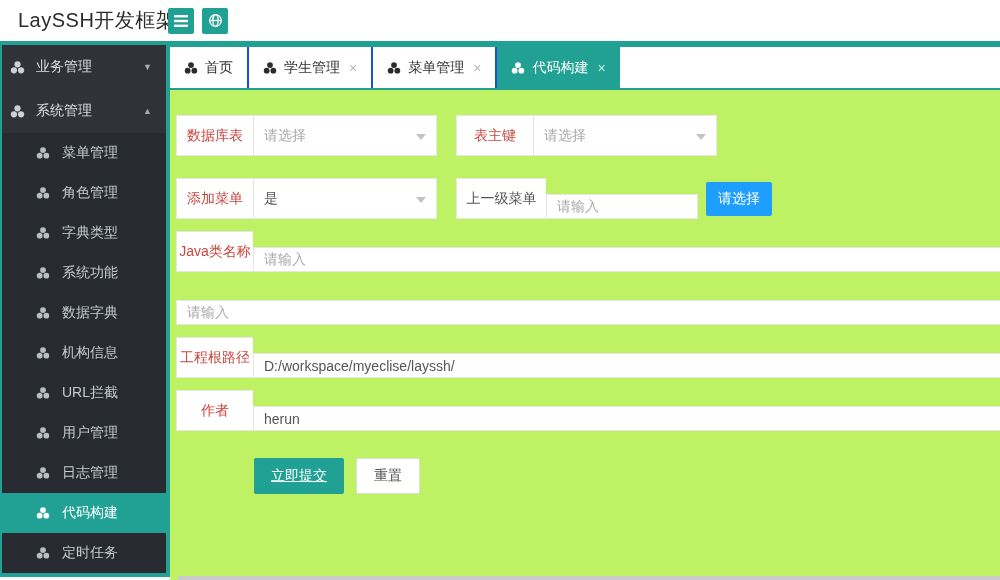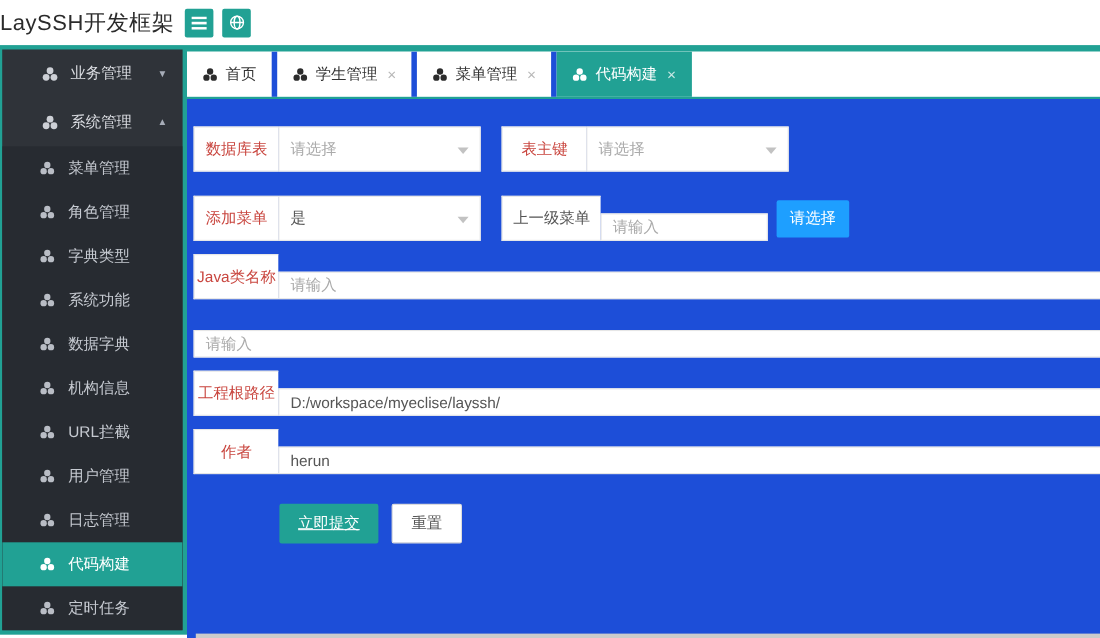--- a/index.html
+++ b/index.html
@@ -3,56 +3,56 @@
 <meta charset="utf-8">
 <title>LaySSH</title>
 <style>
   * { margin:0; padding:0; box-sizing:border-box; }
   html,body { background:#fff; }
   body { font-family:"Liberation Sans","DejaVu Sans",sans-serif; }
   .shell { position:relative; width:1000px; height:580px; background:#fff; overflow:hidden; }
 
   
   .header { height:41px; display:flex; align-items:center; background:#fff; }
-  .app-title { font-size:20px; color:#2b2b2b; width:160px; letter-spacing:0.5px; white-space:nowrap; }
+  .app-title { font-size:20px; color:#2b2b2b; padding-left:18px; width:160px; letter-spacing:0.5px; white-space:nowrap; }
   .hbtn { width:26px; height:26px; margin-left:8px; background:#21a194; border:none; border-radius:2px;
           display:flex; align-items:center; justify-content:center; color:#fff; cursor:pointer; flex:none; }
   .hbtn svg { display:block; }
 
   
   .body-row { display:flex; height:539px; }
 
   
   .side-col { width:170px; flex:none; background:#21a194; padding:4px 4px 7px 2px; position:relative; }
   .side-col::after { content:""; position:absolute; left:0; right:0; bottom:0; height:3px; background:#fff; }
   .sidebar { background:#2f3339; height:100%; overflow:hidden; }
-  .nav-item { height:44px; display:flex; align-items:center; padding-left:36px; color:#dcdee3; font-size:14px;
+  .nav-item { height:44px; display:flex; align-items:center; padding-left:8px; color:#dcdee3; font-size:14px;
               cursor:pointer; position:relative; white-space:nowrap; }
   .nav-item .mi { margin-right:11px; color:#cdd0d6; flex:none; display:flex; }
   .caret { position:absolute; right:14px; font-size:9px; color:#a7adb8; }
   .submenu { background:#272b31; }
   .submenu .nav-item { height:40px; padding-left:34px; color:#c6cad1; }
   .submenu .nav-item .mi { margin-right:12px; color:#b9bdc5; }
   .submenu .nav-item.active { background:#21a194; color:#fff; }
   .submenu .nav-item.active .mi { color:#fff; }
 
   
   .content-col { flex:1; min-width:0; display:flex; flex-direction:column; background:#fff; }
   .top-strip { height:6px; background:#21a194; flex:none; }
   .tabbar { height:43px; flex:none; display:flex; align-items:stretch; background:#fff; border-bottom:2px solid #21a194; }
   .tab { display:flex; align-items:center; padding:0 14px; font-size:14px; color:#333; cursor:pointer;
-         border-right:5px solid #1d4ed8; white-space:nowrap; }
+         border-right:2px solid #1d4ed8; white-space:nowrap; }
   .tab .ticon { display:flex; margin-right:7px; color:#2b2b2b; }
   .tab .tclose { margin-left:9px; font-size:14px; color:#b9b9b9; line-height:1; }
   .tab.active { background:#21a194; color:#fff; border-right:none; }
   .tab.active .ticon { color:#fff; }
   .tab.active .tclose { color:rgba(255,255,255,.75); }
 
   
-  .form-area { flex:1; padding:25px 0 0 6px; background:#1d4ed8; display:flex; flex-direction:column; }
+  .form-area { flex:1; padding:25px 0 0 6px; background:#bef264; display:flex; flex-direction:column; }
   .form-row { display:flex; height:41px; margin-bottom:12px; flex:none; }
   .form-row.spaced { margin-top:10px; }
   .group { display:flex; }
   .gap { width:19px; flex:none; }
   .f-label { width:77px; flex:none; border:1px solid #e6e6e6; border-right:none; background:#fff;
              display:flex; align-items:center; justify-content:center; font-size:14px; color:#555; }
   .f-label.req { color:#c9463f; }
   .f-label.w90 { width:90px; }
   .f-select { width:184px; flex:none; border:1px solid #e6e6e6; background:#fff; position:relative;
               display:flex; align-items:center; padding:0 26px 0 10px; font-size:14px; cursor:pointer; }

